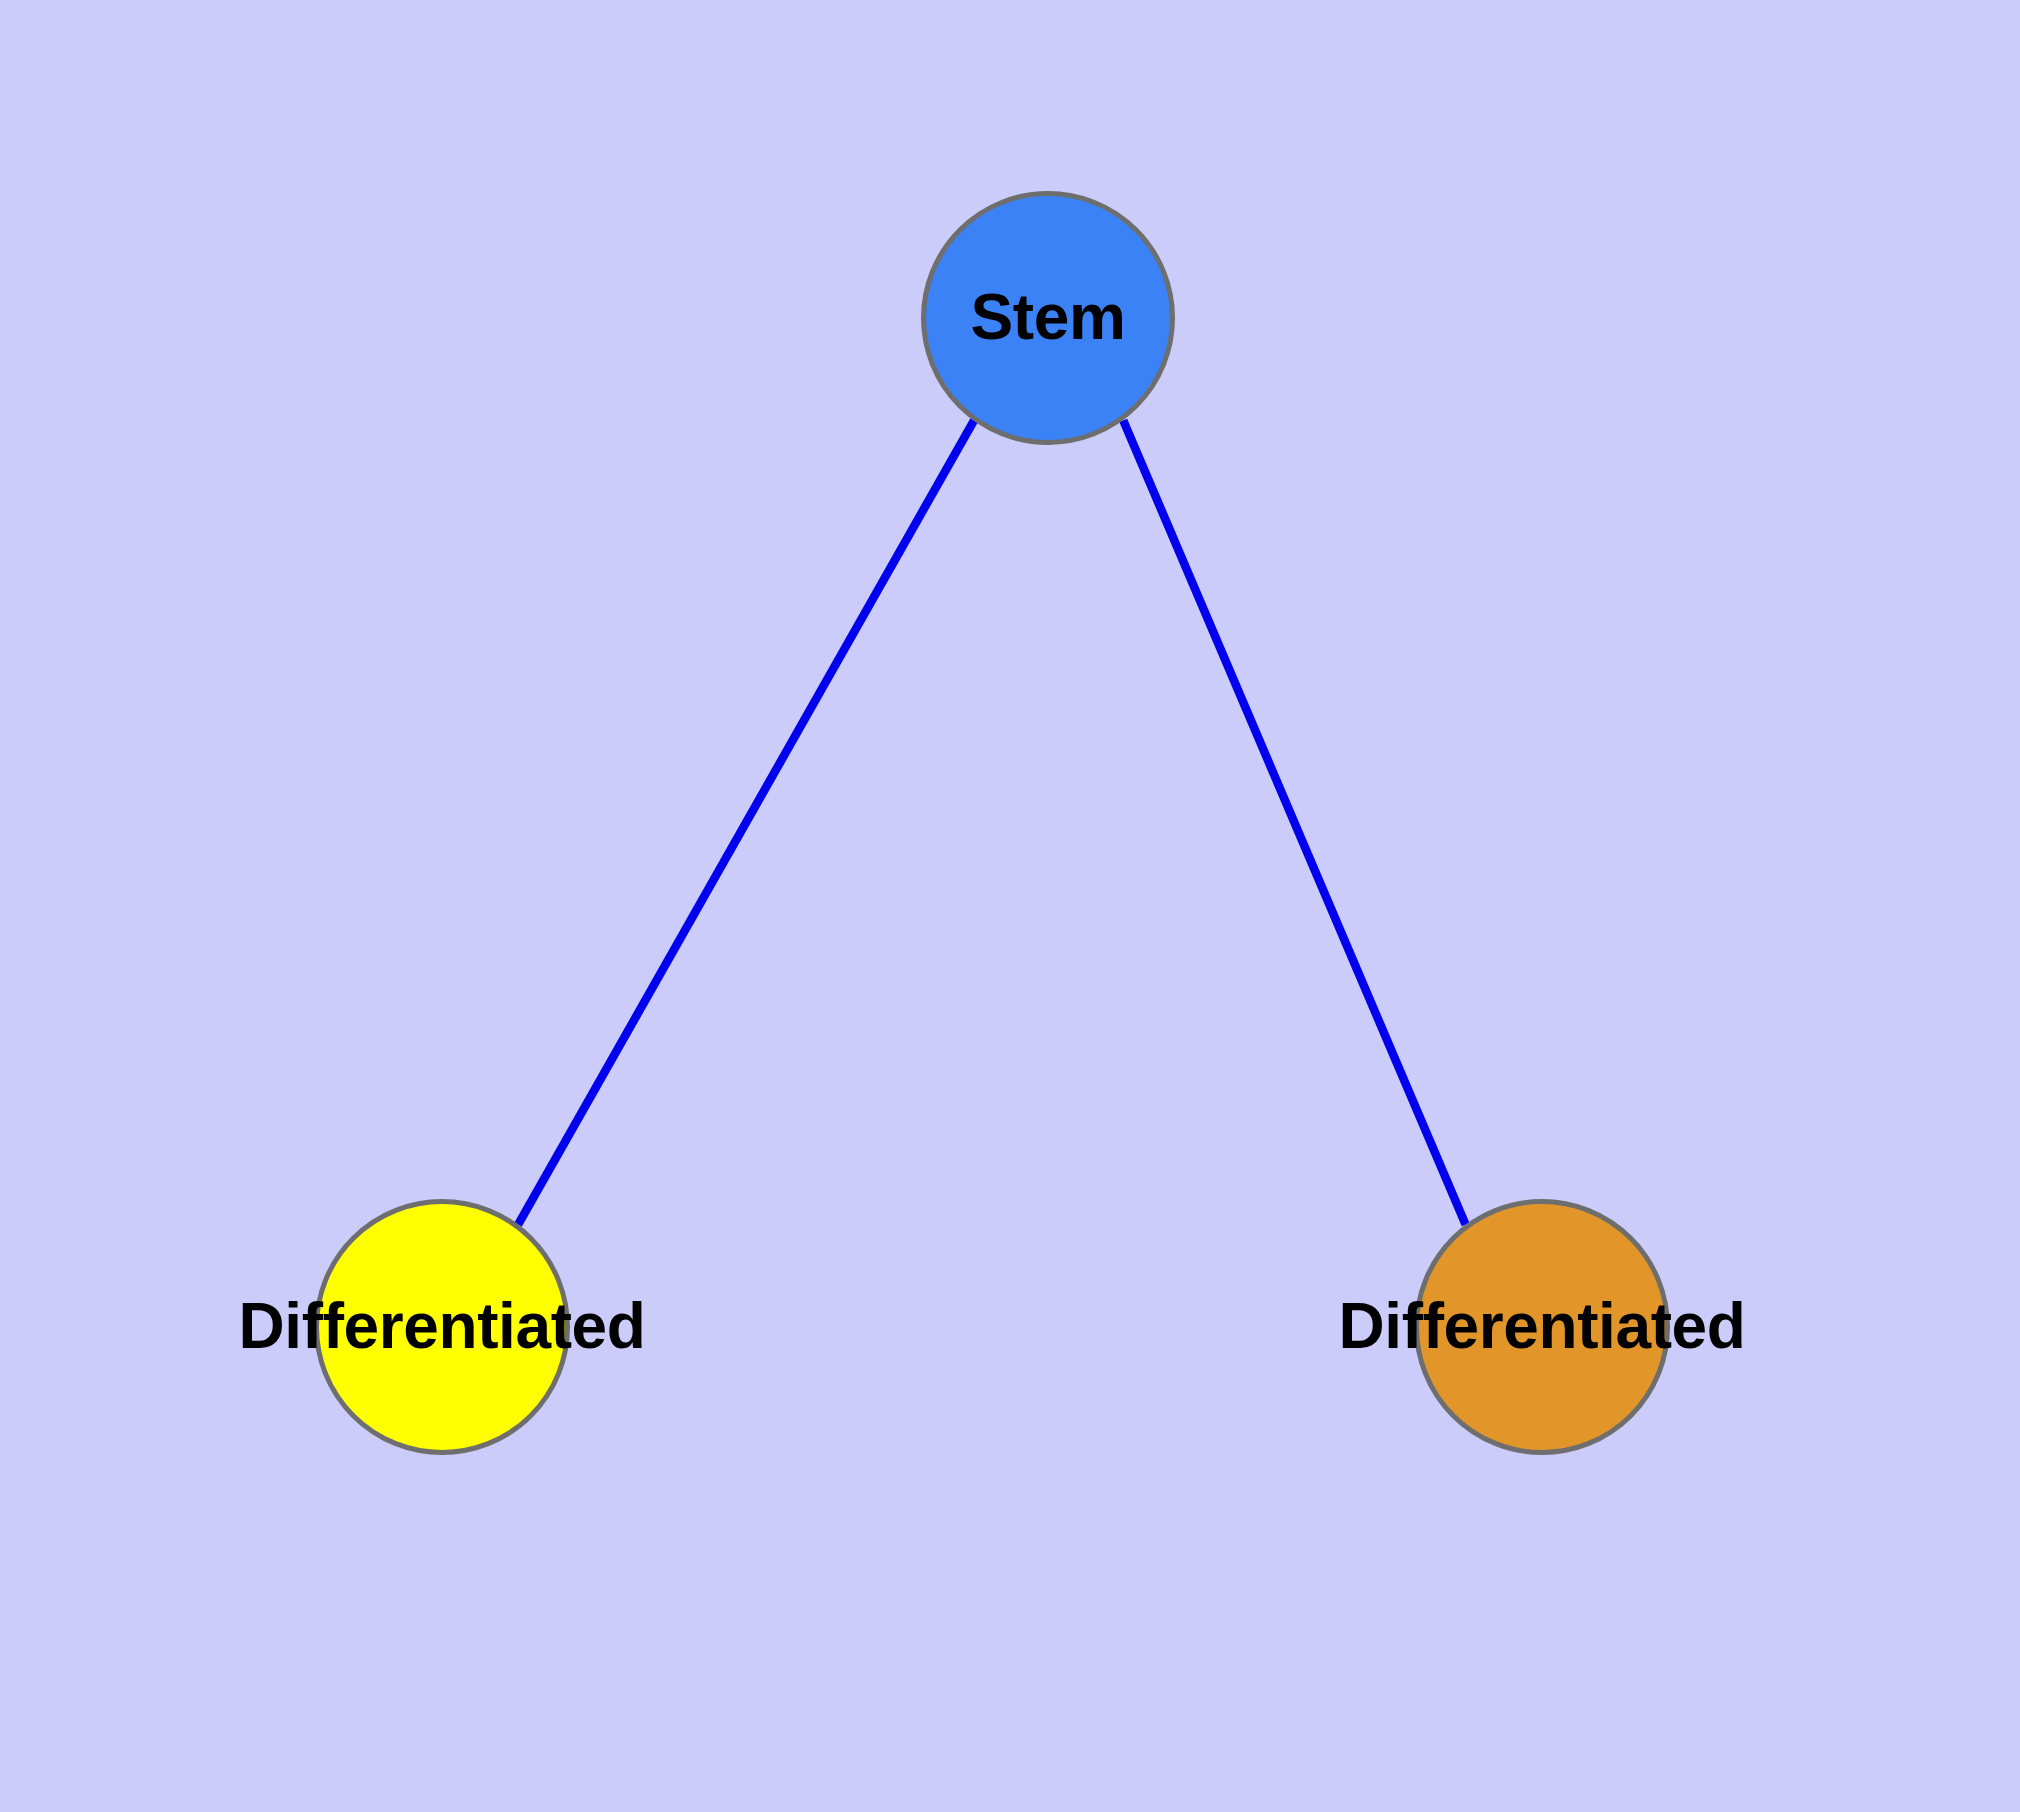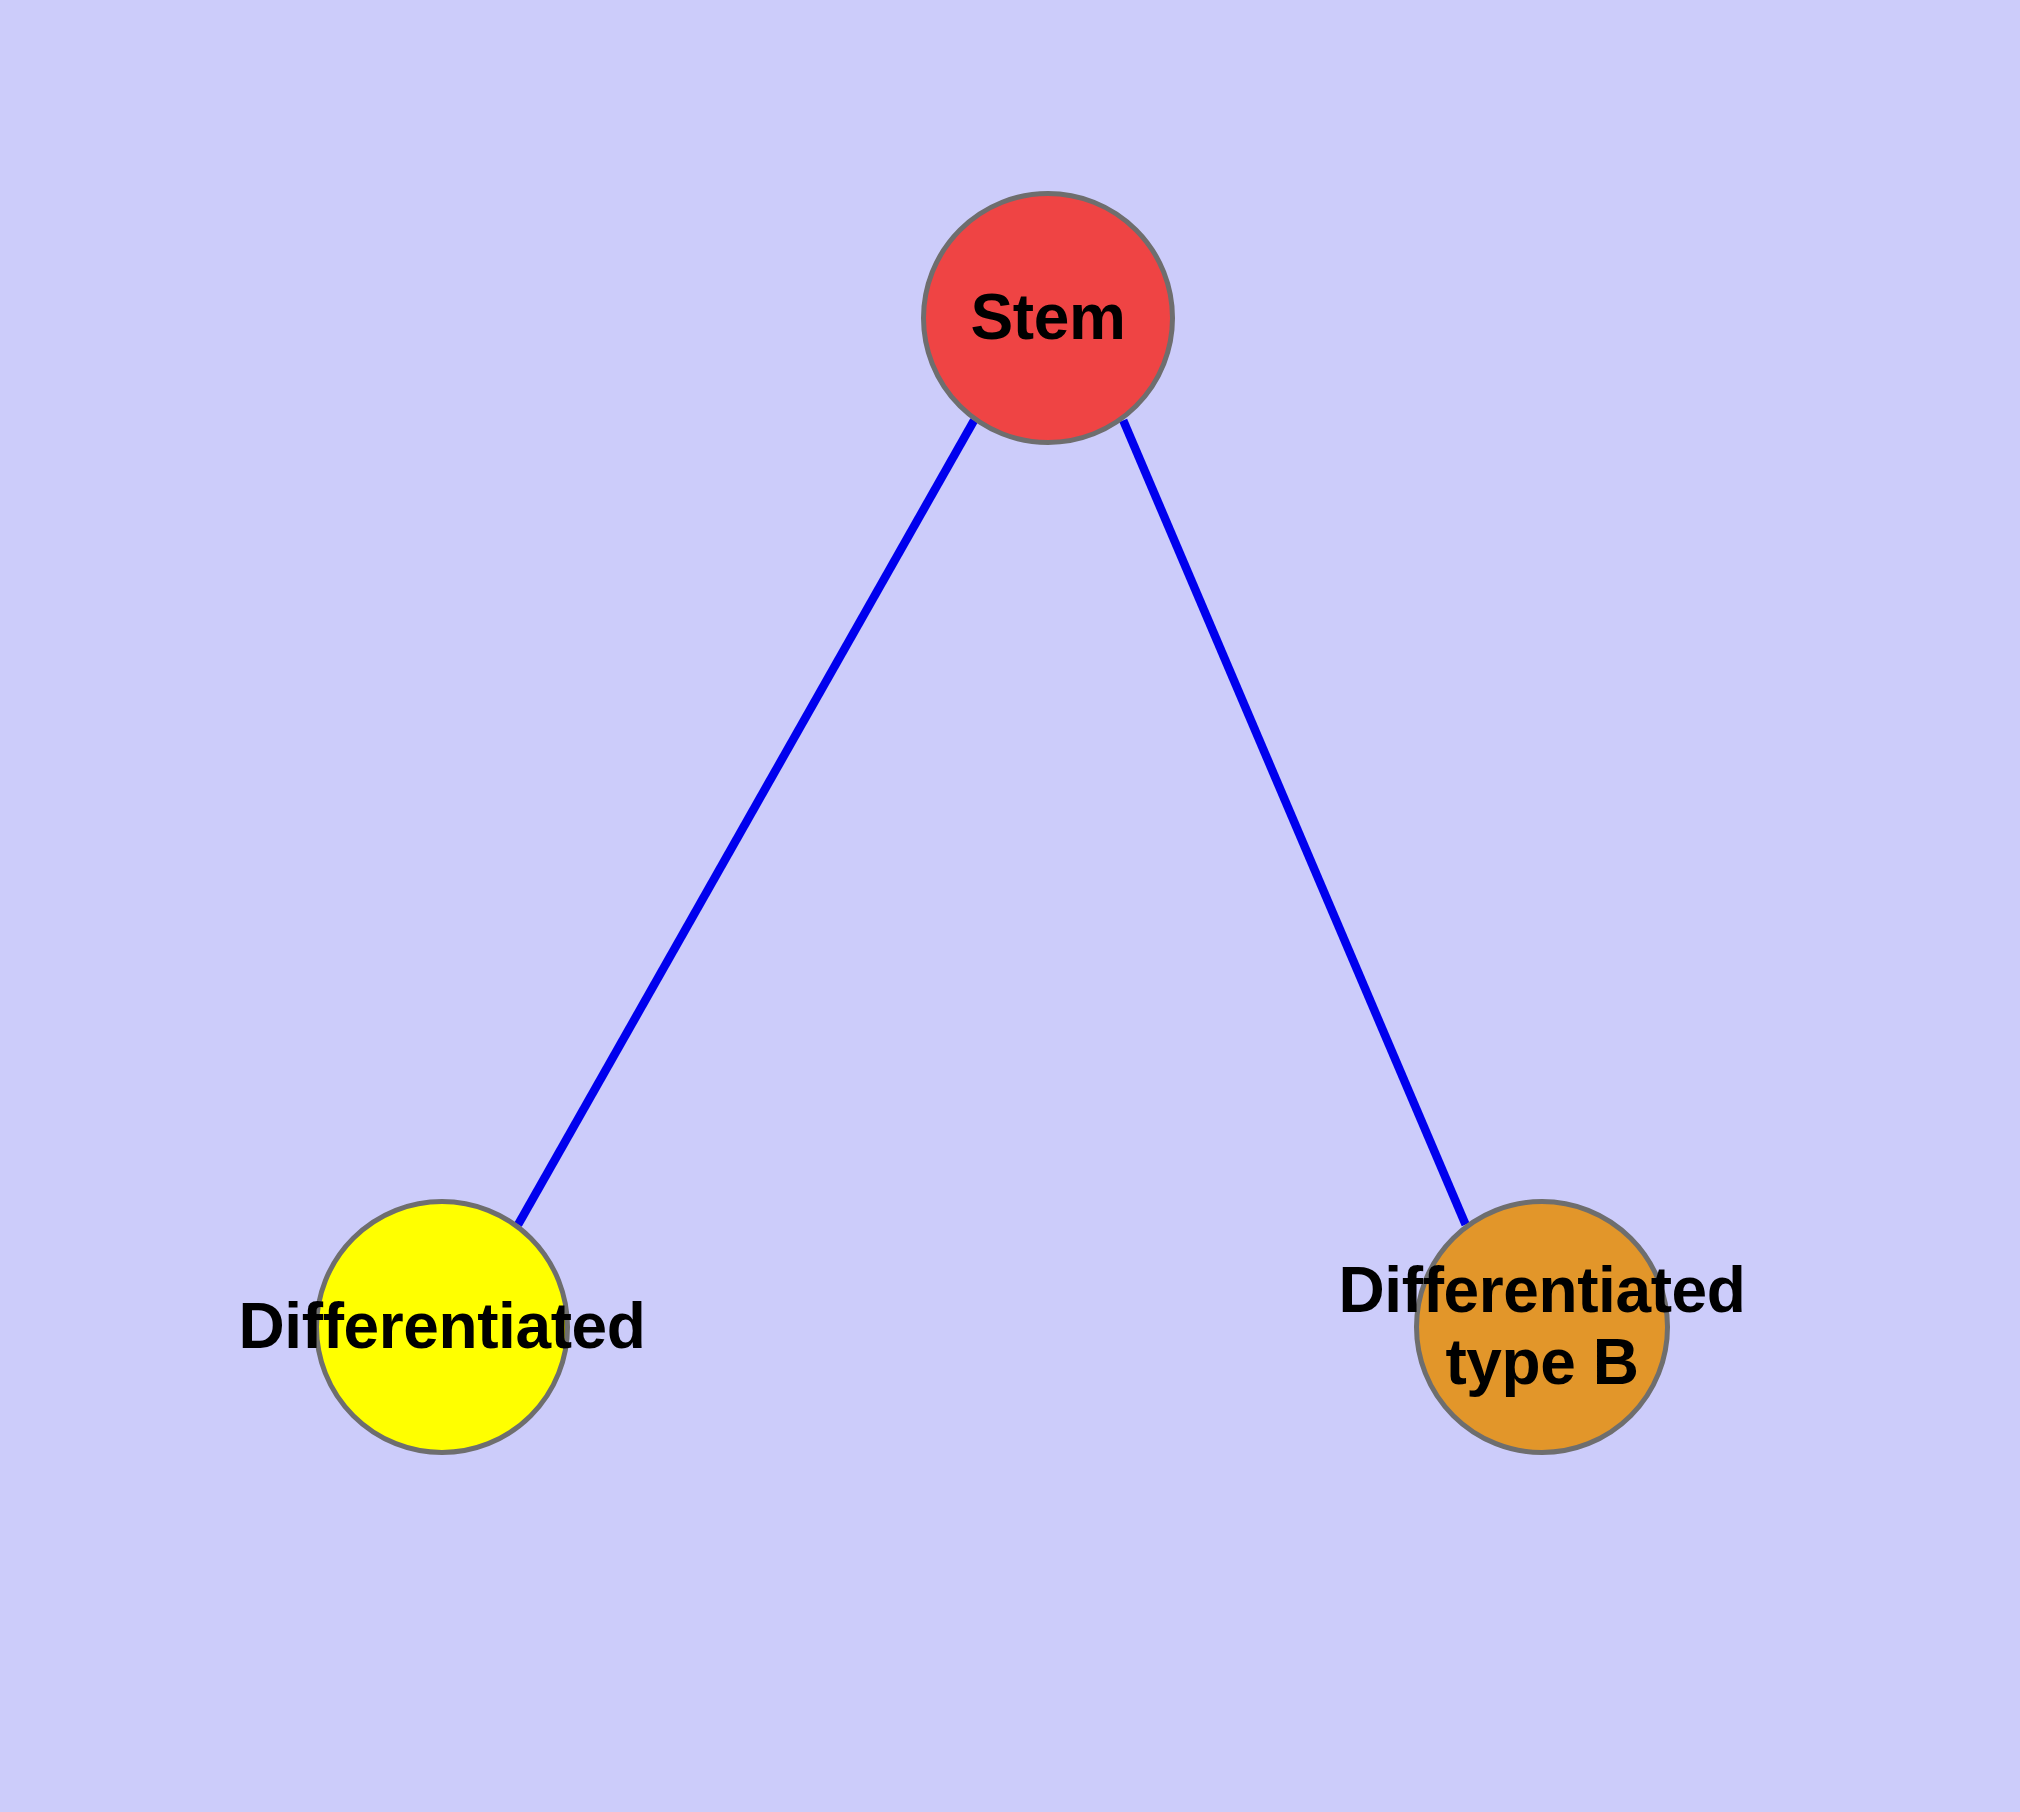--- a/index.html
+++ b/index.html
@@ -52,33 +52,32 @@
 </head>
 <body>
 
 <div id="canvas">
 
   <svg id="edge-layer" viewBox="0 0 2384 2138">
     <line x1="1149" y1="496" x2="611" y2="1445" stroke="#0000ee" stroke-width="10" stroke-linecap="butt"></line>
     <line x1="1325" y1="496" x2="1729" y2="1445" stroke="#0000ee" stroke-width="10" stroke-linecap="butt"></line>
   </svg>
 
-  <div class="node" style="left:921px; top:191px; width:254px; height:254px; background:#ef4444;">
+  <div class="node" style="left:921px; top:191px; width:254px; height:254px; background:#3b82f6;">
     <div class="node-label">
       <span class="line">Stem</span>
     </div>
   </div>
 
   <div class="node" style="left:314px; top:1199px; width:256px; height:256px; background:#ffff00;">
     <div class="node-label">
       <span class="line">Differentiated</span>
     </div>
   </div>
 
   <div class="node" style="left:1414px; top:1199px; width:256px; height:256px; background:#e2962a;">
     <div class="node-label">
       <span class="line">Differentiated</span>
-      <span class="line">type B</span>
     </div>
   </div>
 
 </div>
 
 
 </body></html>

